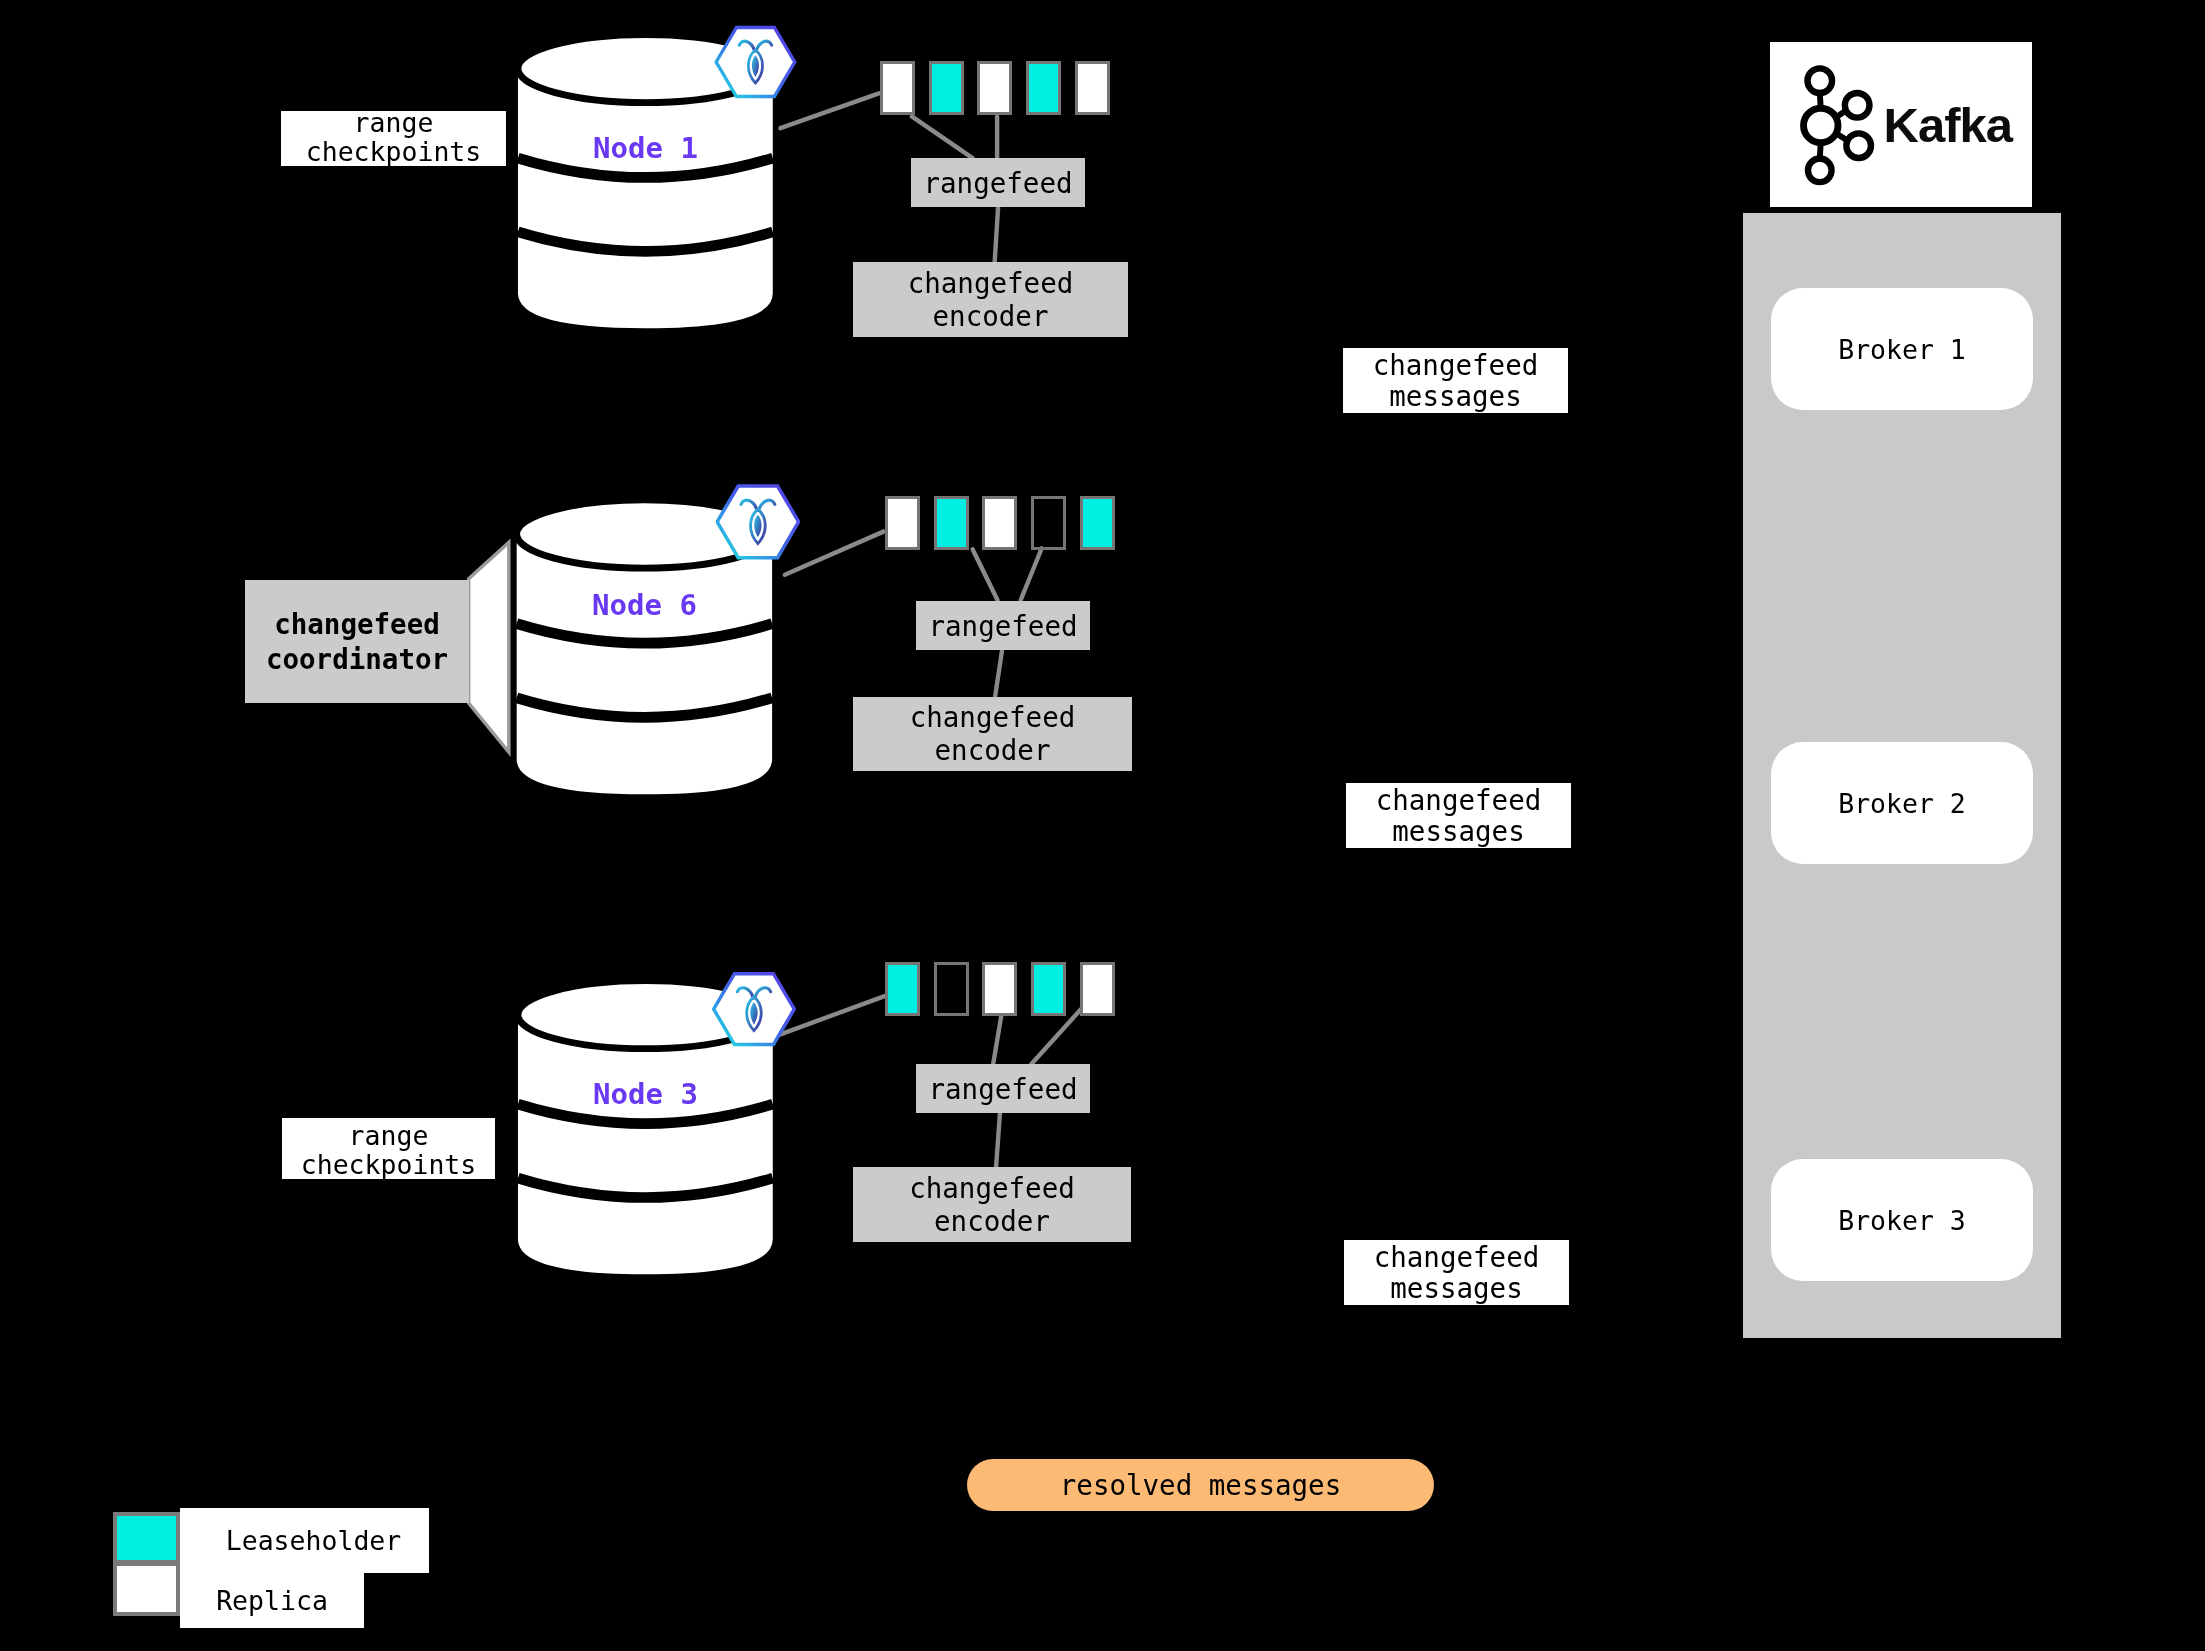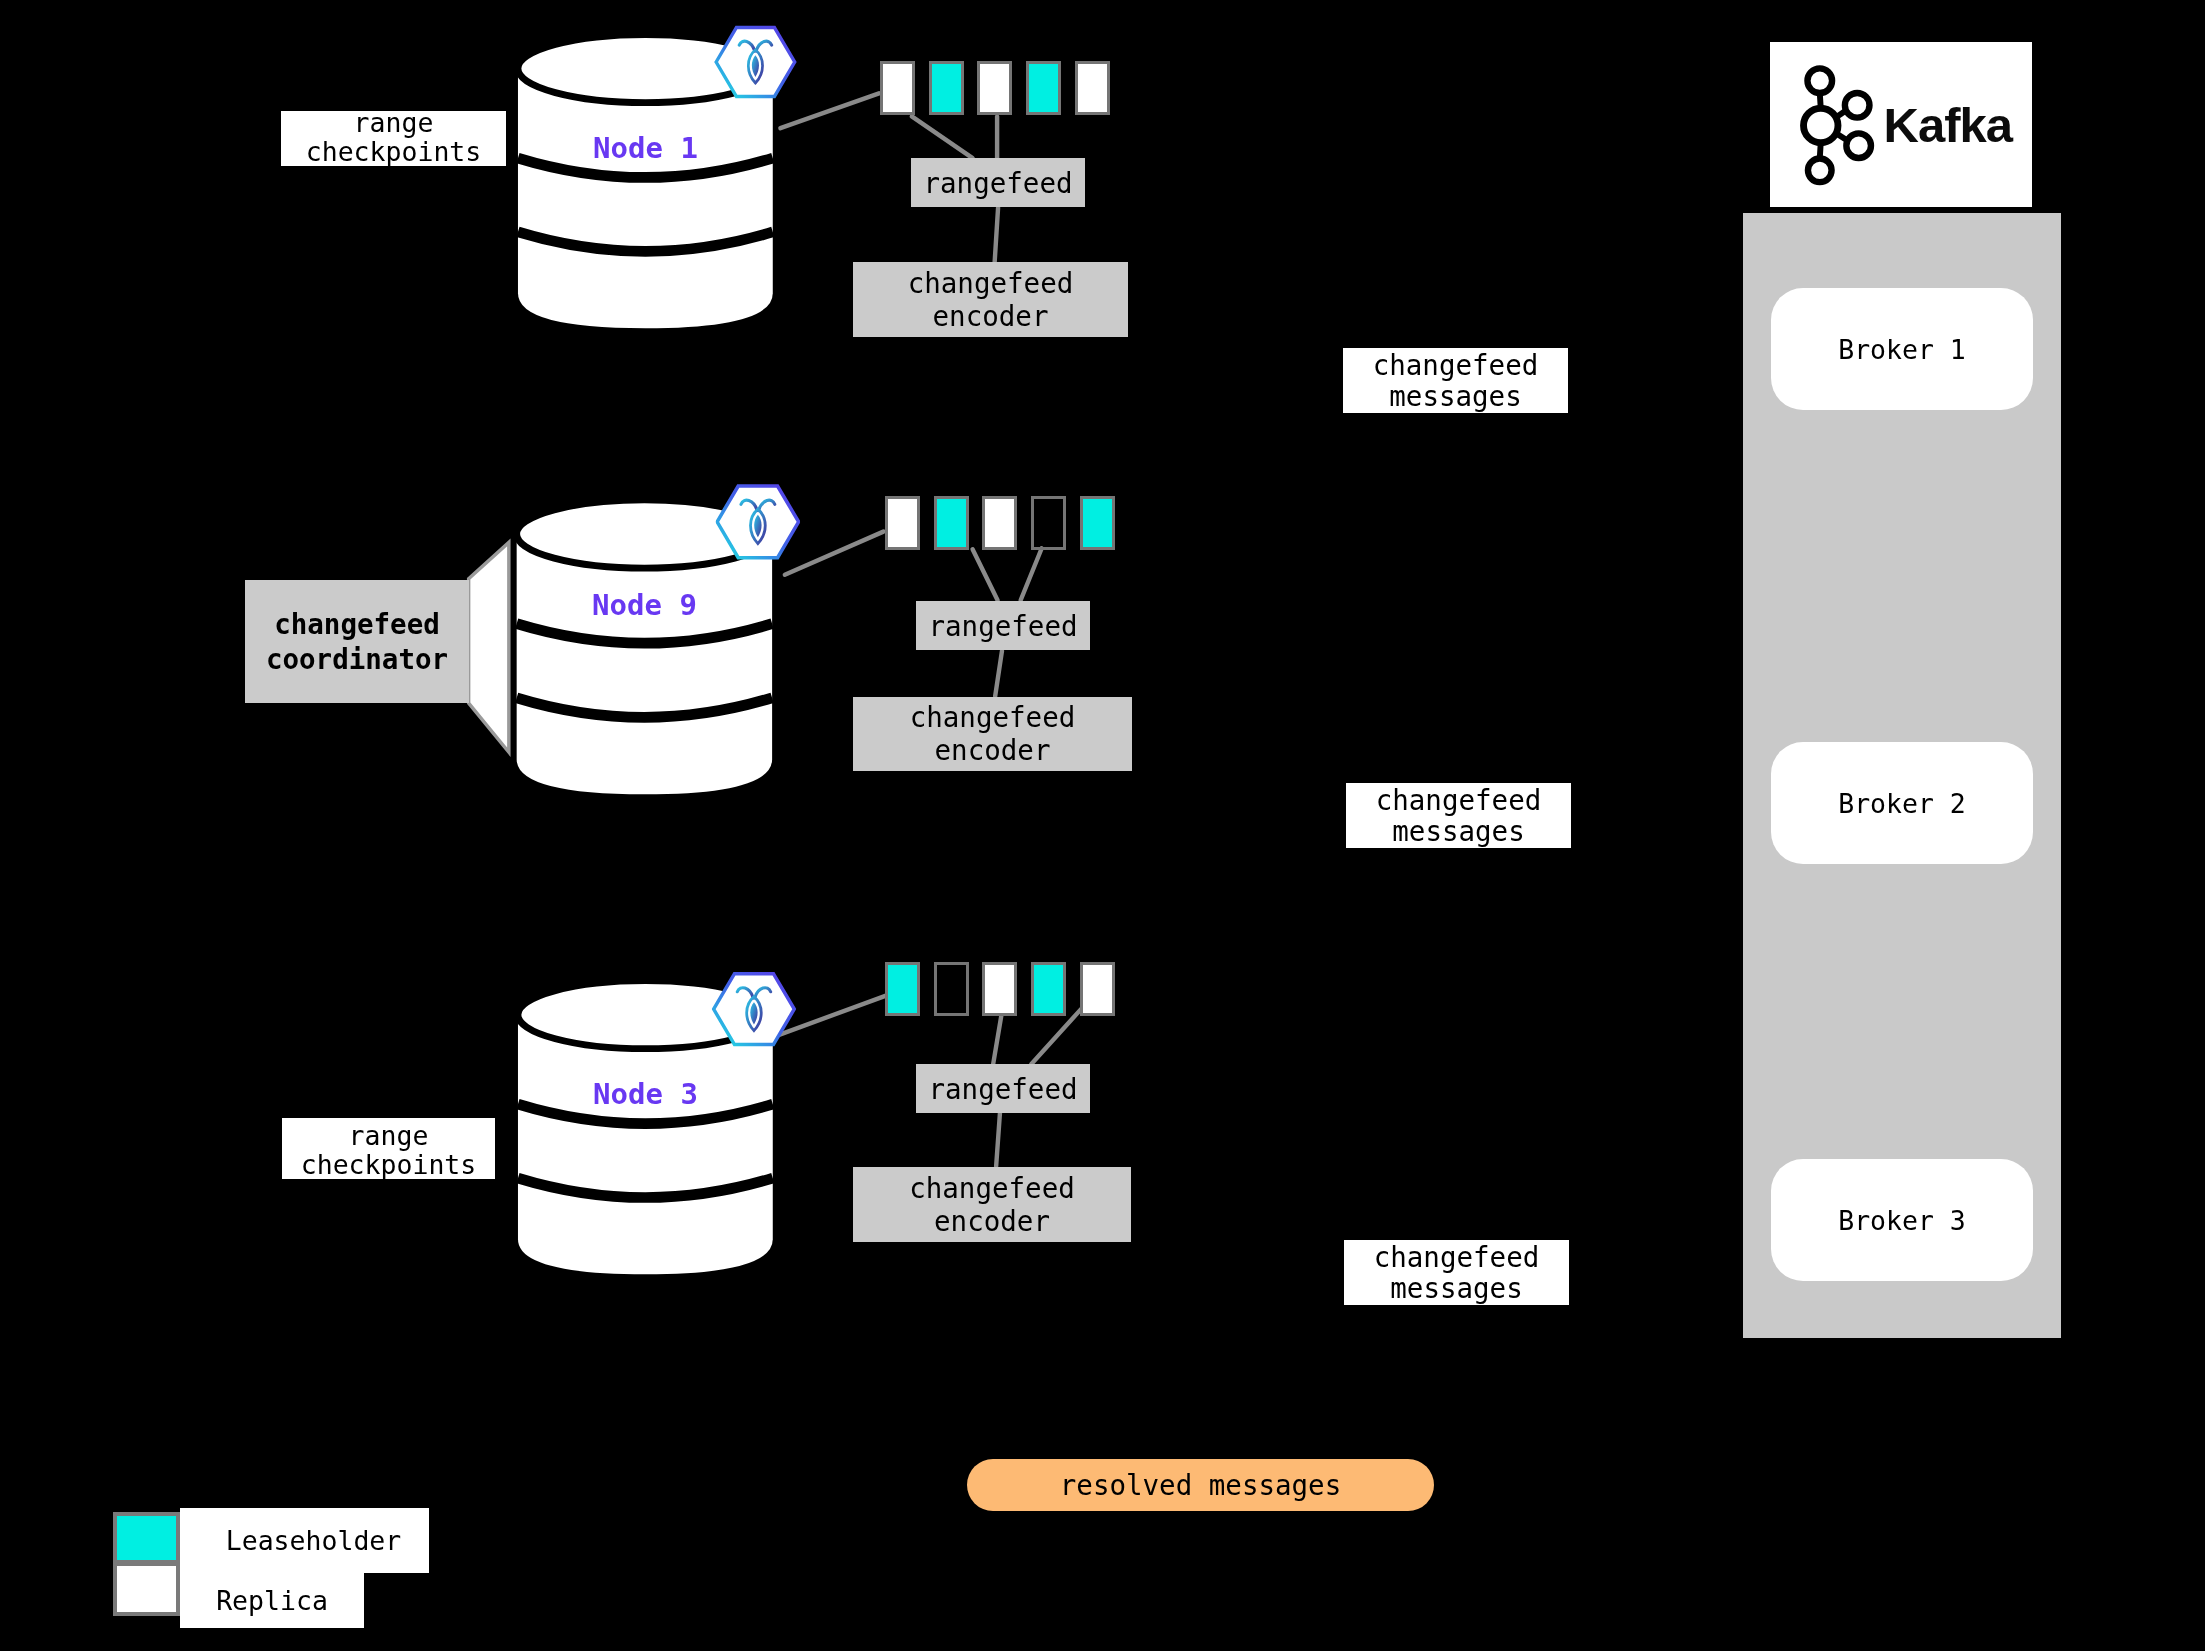--- a/index.html
+++ b/index.html
@@ -145,21 +145,21 @@
   <div class="box white-box rc rc1">
     <span class="line1">range</span>
     <span class="line2">checkpoints</span>
   </div>
   <div class="box white-box rc rc3">
     <span class="line1">range</span>
     <span class="line2">checkpoints</span>
   </div>
 
   <div class="node-label nl1" style="color: rgb(104, 56, 242);">Node 1</div>
-  <div class="node-label nl2" style="color: rgb(104, 56, 242);">Node 9</div>
+  <div class="node-label nl2" style="color: rgb(104, 56, 242);">Node 6</div>
   <div class="node-label nl3" style="color: rgb(104, 56, 242);">Node 3</div>
 
   <div class="squares sq-n1">
       <div class="sq" style="background: rgb(255, 255, 255);"></div>
       <div class="sq" style="background: rgb(0, 239, 226);"></div>
       <div class="sq" style="background: rgb(255, 255, 255);"></div>
       <div class="sq" style="background: rgb(0, 239, 226);"></div>
       <div class="sq" style="background: rgb(255, 255, 255);"></div>
     </div>
   <div class="squares sq-n2">

